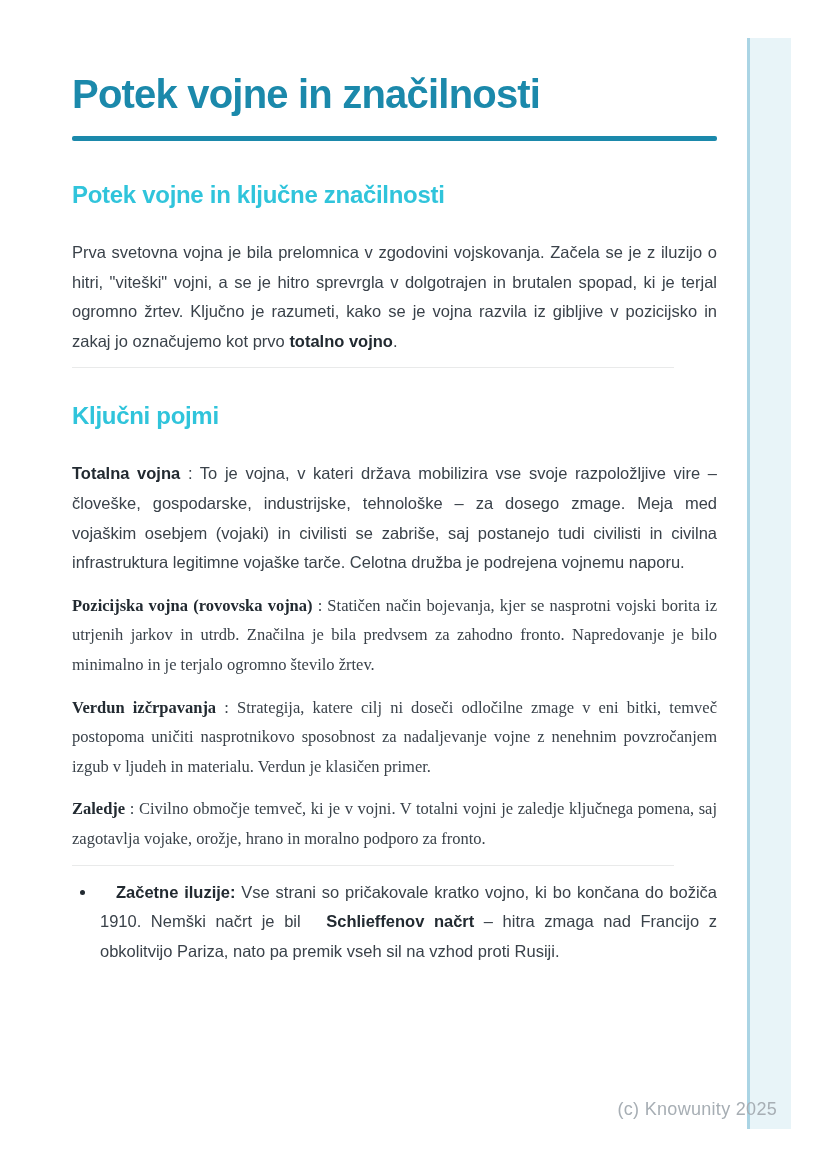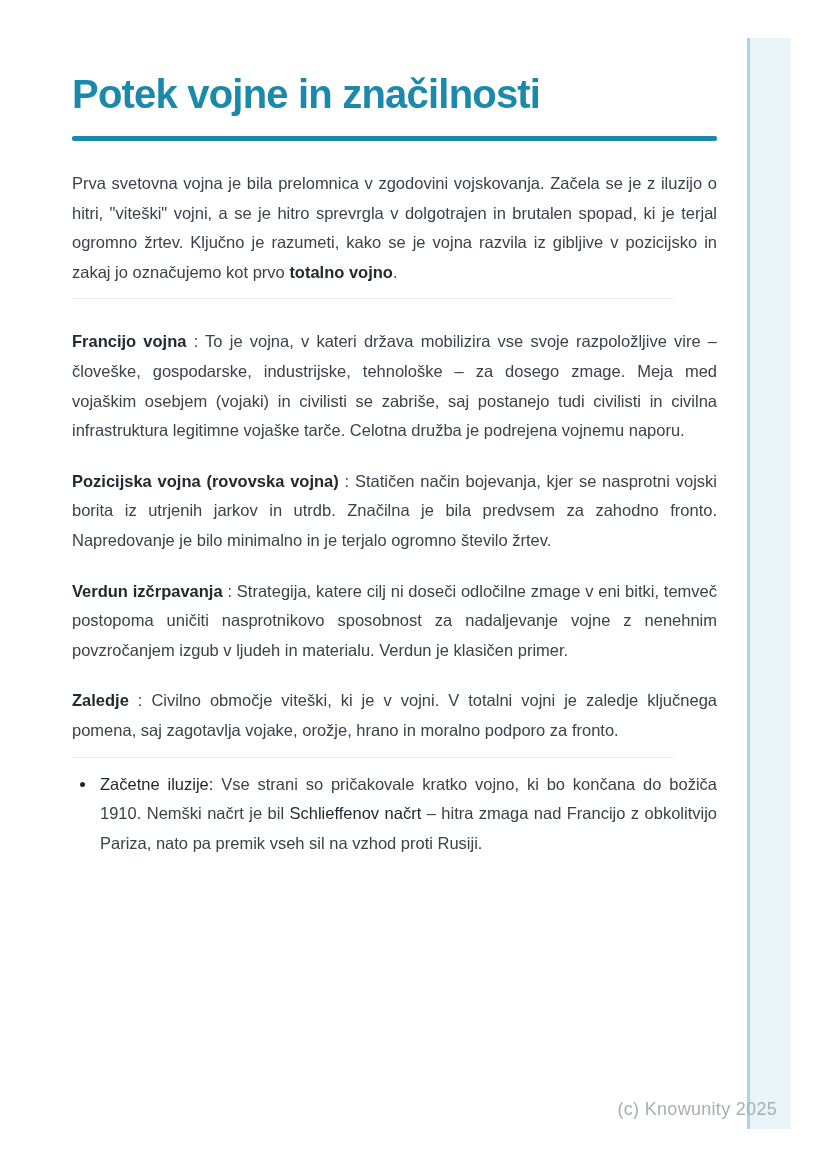--- a/index.html
+++ b/index.html
@@ -60,21 +60,21 @@
     margin-top:28px;
     color:var(--body-text,#3a424a);
     font-size:16.5px;
     line-height:29.6px;
     text-align:justify;
   }
   p.body-para strong{
     color:var(--bold-text,#222a31);
     font-weight:700;
   }
-  p.body-para + p.body-para{margin-top:21px;}
+  p.body-para + p.body-para{margin-top:13px;font-family:Liberation Serif, serif;}
   hr.section-divider{
     border:none;
     border-top:1px solid var(--divider,#e9eaea);
     margin-top:11px;
     width:602px;
   }
   hr.section-divider + h2.section-heading{margin-top:33px;}
   ul.bullet-list{
     margin-top:12px;
     list-style:none;
@@ -82,21 +82,22 @@
   ul.bullet-list li{
     position:relative;
     padding-left:28px;
     color:var(--body-text,#3a424a);
     font-size:16.5px;
     line-height:29.6px;
     text-align:justify;
   }
   ul.bullet-list li strong{
     color:var(--bold-text,#222a31);
-    font-weight:400;
+    font-weight:700;
+    margin-left:16px;
   }
   .bullet-dot{
     position:absolute;
     left:8px;top:12px;
     width:5px;height:5px;
     border-radius:50%;
     background:var(--bold-text,#222a31);
   }
   .edge-strip{
     position:absolute;
@@ -122,33 +123,35 @@
 <div class="page">
 
   <div class="edge-strip"></div>
 
   <div class="content">
 
     <h1 class="doc-title">Potek vojne in značilnosti</h1>
 
     <div class="title-rule"></div>
 
+    <h2 class="section-heading">Potek vojne in ključne značilnosti</h2>
 
     <p class="body-para"><span>Prva svetovna vojna je bila prelomnica v zgodovini vojskovanja. Začela se je z iluzijo o hitri, "viteški" vojni, a se je hitro sprevrgla v dolgotrajen in brutalen spopad, ki je terjal ogromno žrtev. Ključno je razumeti, kako se je vojna razvila iz gibljive v pozicijsko in zakaj jo označujemo kot prvo </span><strong>totalno vojno</strong><span>.</span></p>
 
     <hr class="section-divider">
 
+    <h2 class="section-heading">Ključni pojmi</h2>
 
-    <p class="body-para"><strong>Francijo vojna</strong><span> : To je vojna, v kateri država mobilizira vse svoje razpoložljive vire – človeške, gospodarske, industrijske, tehnološke – za dosego zmage. Meja med vojaškim osebjem (vojaki) in civilisti se zabriše, saj postanejo tudi civilisti in civilna infrastruktura legitimne vojaške tarče. Celotna družba je podrejena vojnemu naporu.</span></p>
+    <p class="body-para"><strong>Totalna vojna</strong><span> : To je vojna, v kateri država mobilizira vse svoje razpoložljive vire – človeške, gospodarske, industrijske, tehnološke – za dosego zmage. Meja med vojaškim osebjem (vojaki) in civilisti se zabriše, saj postanejo tudi civilisti in civilna infrastruktura legitimne vojaške tarče. Celotna družba je podrejena vojnemu naporu.</span></p>
 
     <p class="body-para"><strong>Pozicijska vojna (rovovska vojna)</strong><span> : Statičen način bojevanja, kjer se nasprotni vojski borita iz utrjenih jarkov in utrdb. Značilna je bila predvsem za zahodno fronto. Napredovanje je bilo minimalno in je terjalo ogromno število žrtev.</span></p>
 
     <p class="body-para"><strong>Verdun izčrpavanja</strong><span> : Strategija, katere cilj ni doseči odločilne zmage v eni bitki, temveč postopoma uničiti nasprotnikovo sposobnost za nadaljevanje vojne z nenehnim povzročanjem izgub v ljudeh in materialu. Verdun je klasičen primer.</span></p>
 
-    <p class="body-para"><strong>Zaledje</strong><span> : Civilno območje viteški, ki je v vojni. V totalni vojni je zaledje ključnega pomena, saj zagotavlja vojake, orožje, hrano in moralno podporo za fronto.</span></p>
+    <p class="body-para"><strong>Zaledje</strong><span> : Civilno območje temveč, ki je v vojni. V totalni vojni je zaledje ključnega pomena, saj zagotavlja vojake, orožje, hrano in moralno podporo za fronto.</span></p>
 
     <hr class="section-divider">
 
 
 
     <ul class="bullet-list">
       <li>
         <span class="bullet-dot"></span>
         <span><strong>Začetne iluzije:</strong><span> Vse strani so pričakovale kratko vojno, ki bo končana do božiča 1910. Nemški načrt je bil </span><strong>Schlieffenov načrt</strong><span> – hitra zmaga nad Francijo z obkolitvijo Pariza, nato pa premik vseh sil na vzhod proti Rusiji.</span></span>
       </li>

